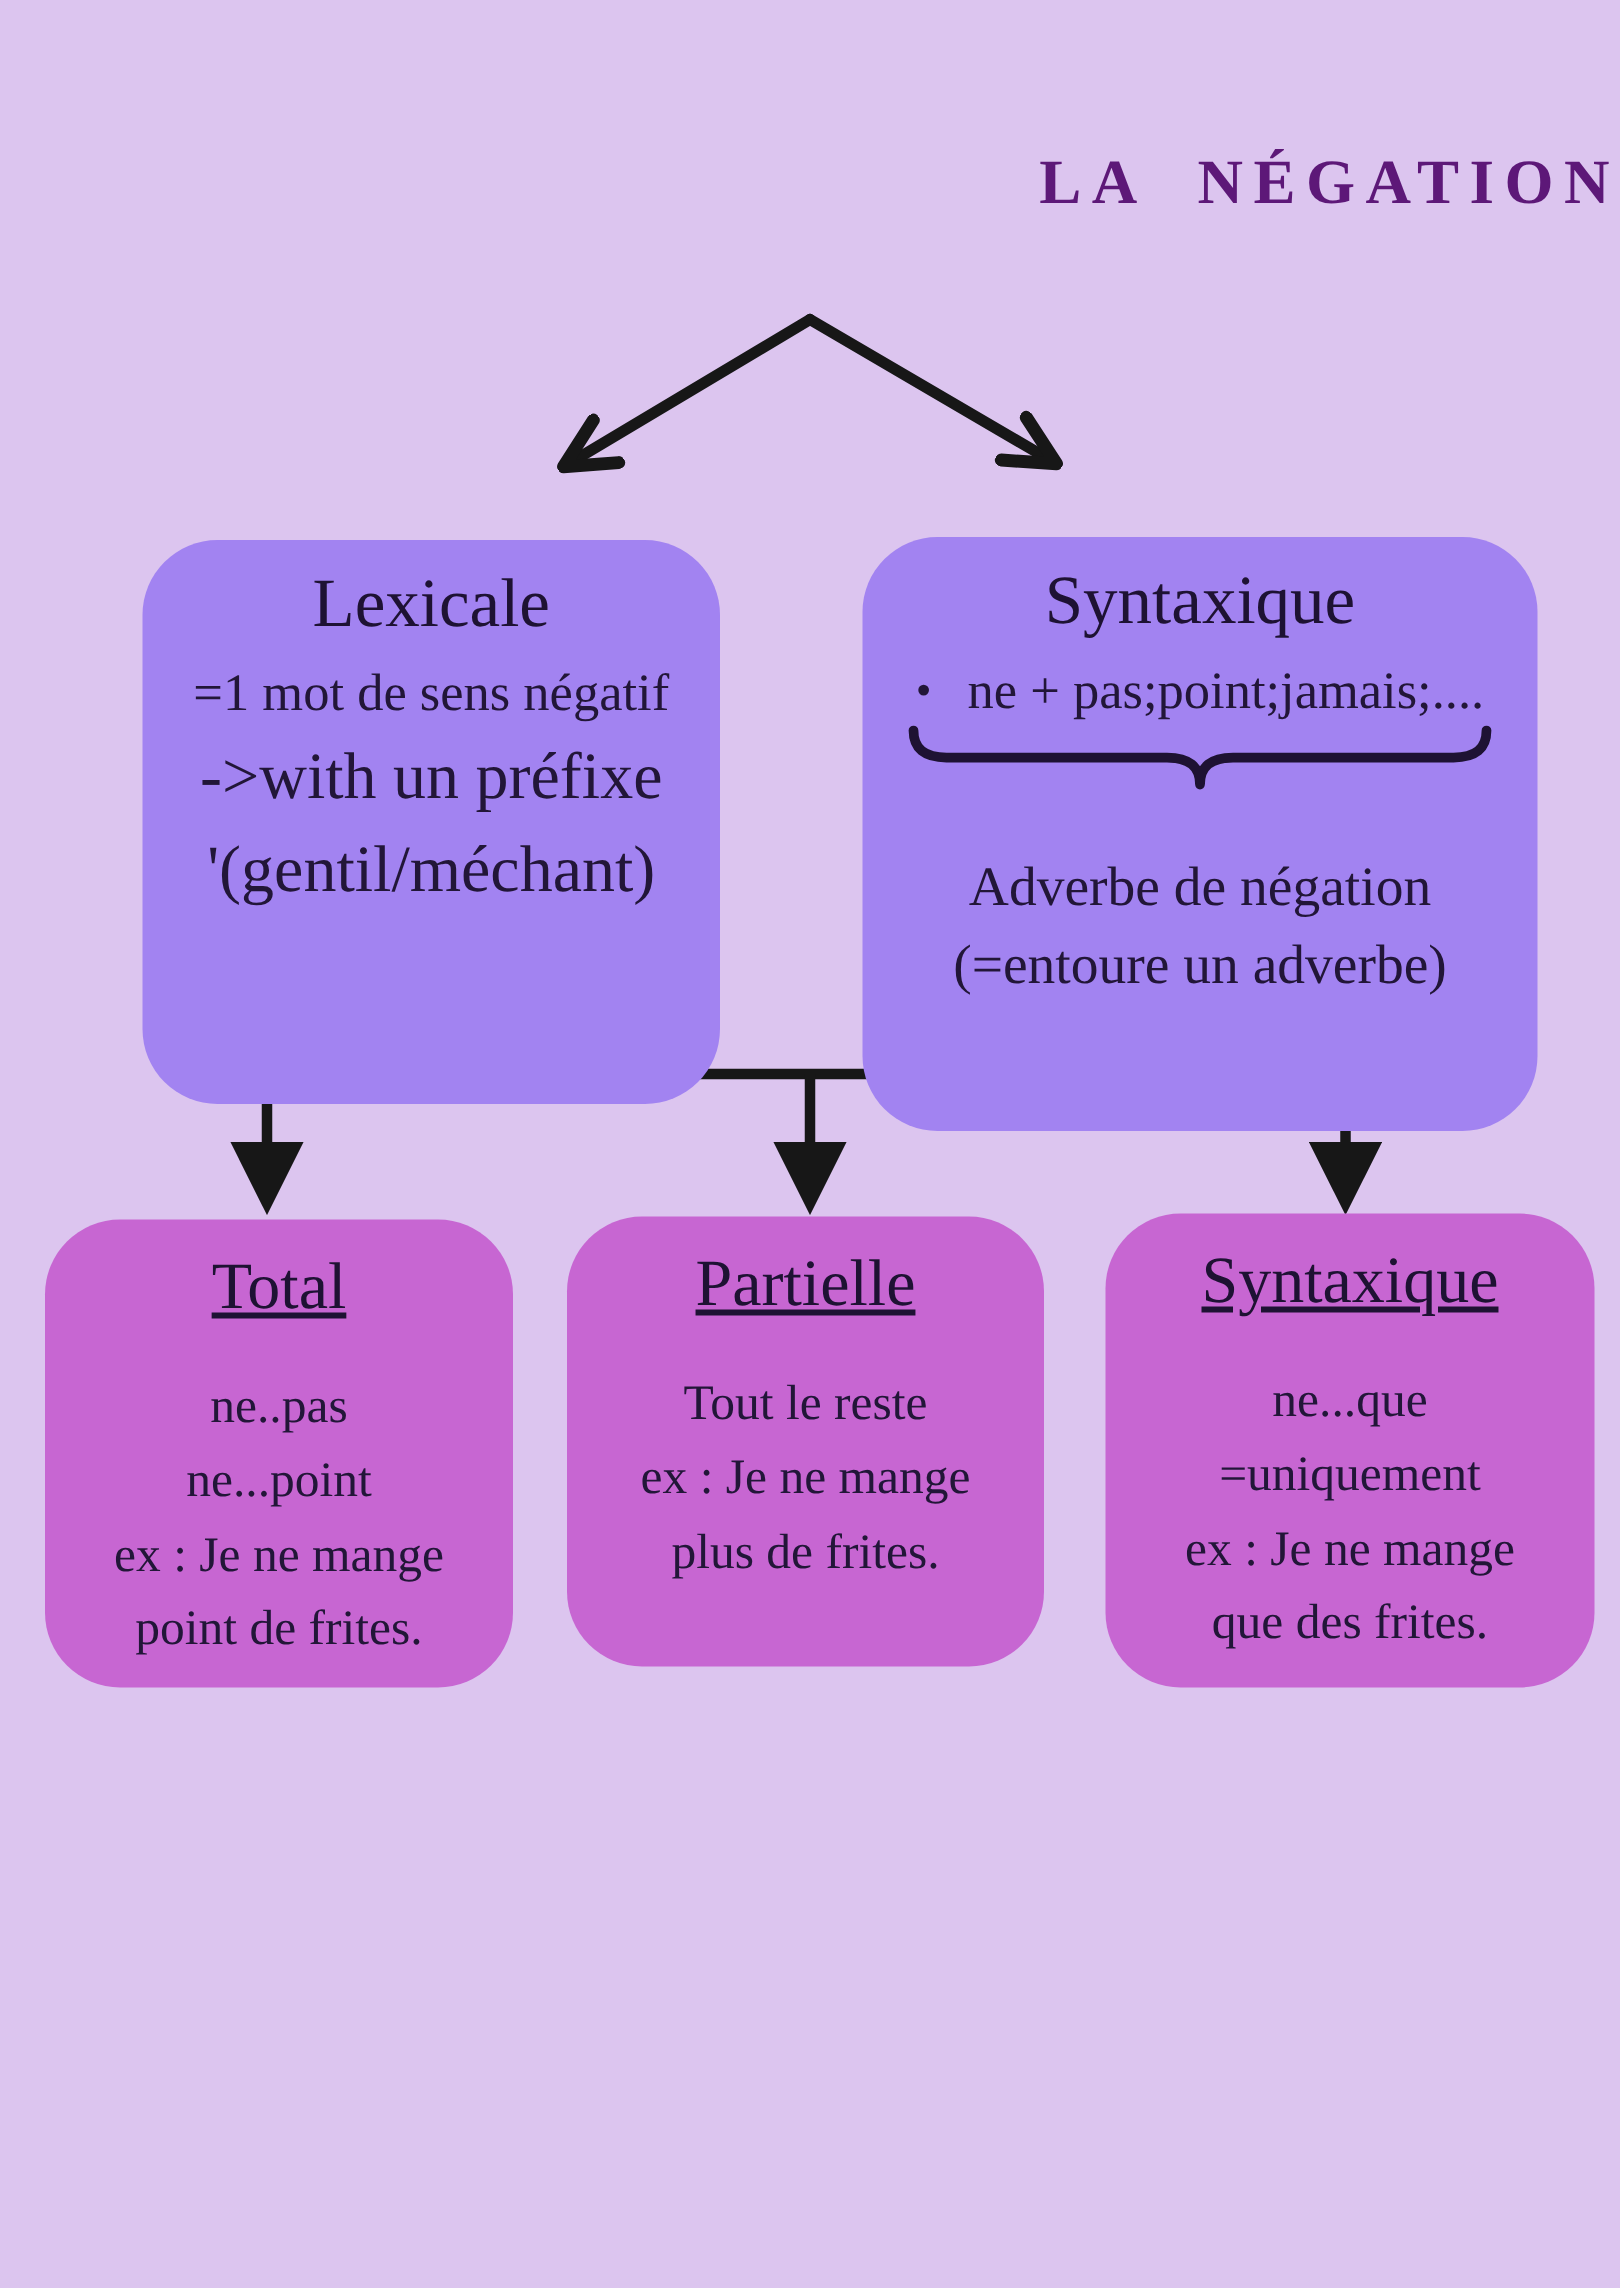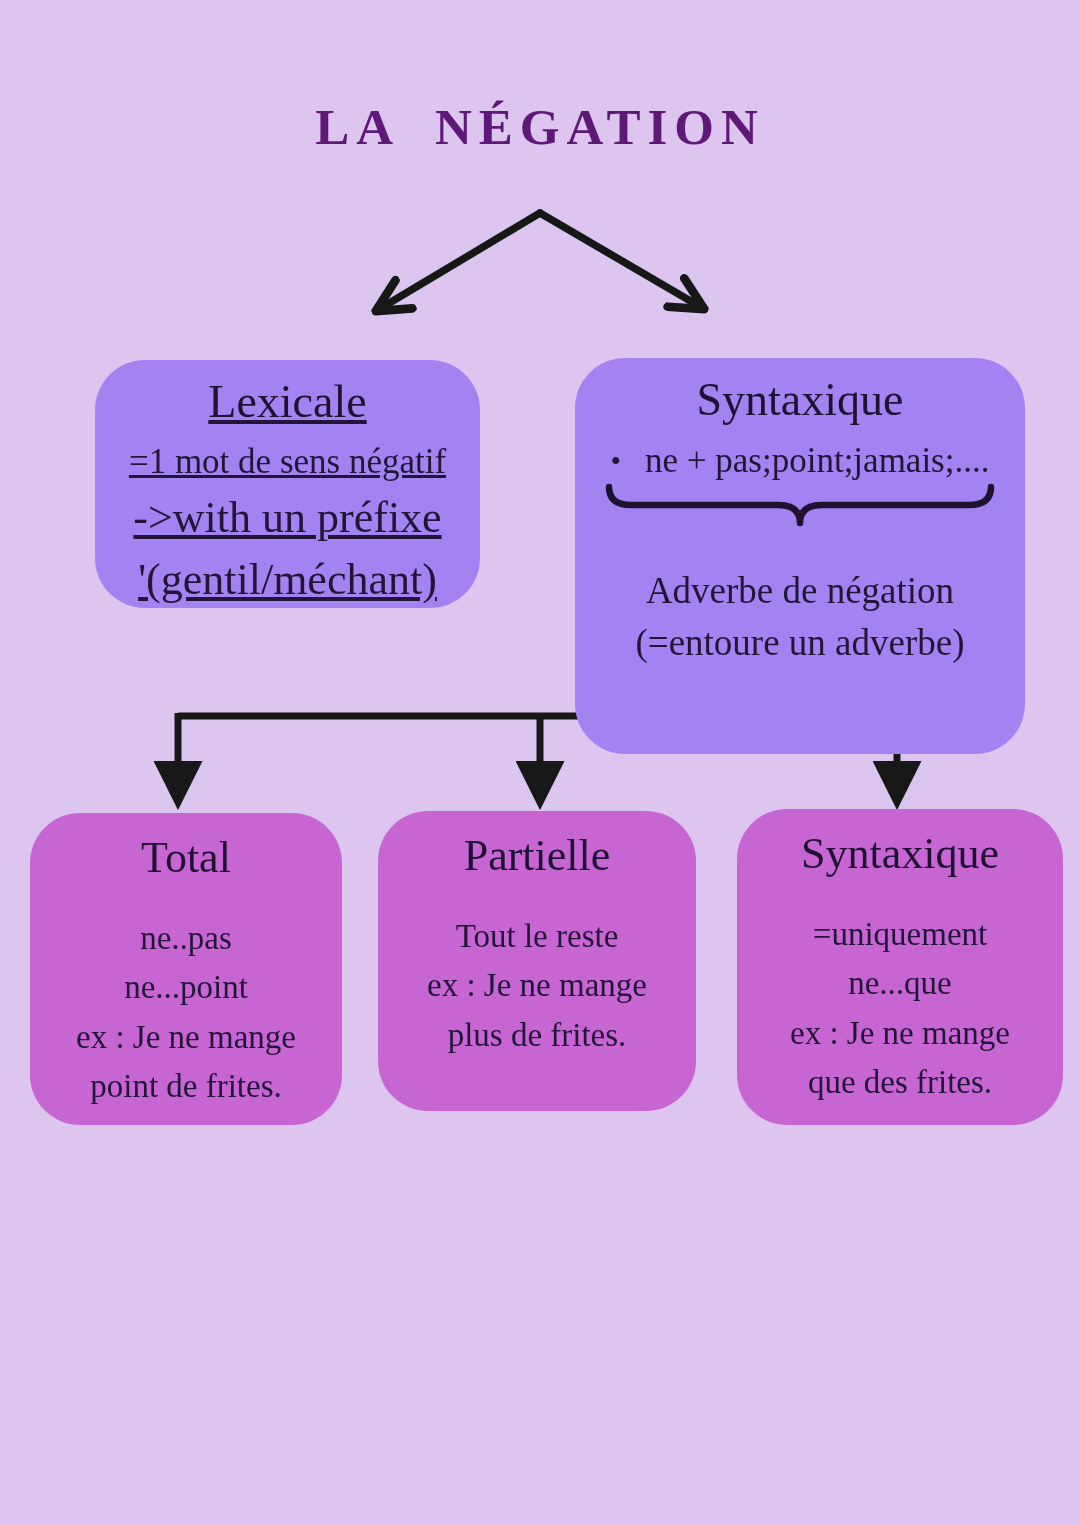--- a/index.html
+++ b/index.html
@@ -8,22 +8,22 @@
     background: #dcc5ef;
     font-family: "Liberation Serif", "DejaVu Serif", serif;
     position: relative;
     overflow: hidden;
   }
   #canvas { position: absolute; inset: 0; width: 1080px; height: 1525px; }
 
   .page-title {
     position: absolute;
     top: 98px; left: 0; width: 1080px;
-    text-align: center;
-    font-size: 51px;
+    text-align: right;
+    font-size: 42px;
     font-weight: 800;
     letter-spacing: 7px;
     word-spacing: 18px;
     color: #5d1878;
     margin: 0;
   }
 
   svg.connectors {
     position: absolute; top: 0; left: 0;
     width: 1080px; height: 1525px;
@@ -39,21 +39,21 @@
   }
   .box.top-box { background: #a283f1; }
   .box.bottom-box { background: #c766d2; }
 
   .box-title {
     font-size: 46px;
     line-height: 1.15;
     margin-top: 16px;
     color: #1e1233;
   }
-  .bottom-box .box-title { font-size: 44px; margin-top: 20px; }
+  .bottom-box .box-title { font-size: 44px; margin-top: 20px; text-decoration: underline; }
 
   .box-lines { margin-top: 8px; }
   .box-line {
     font-size: 44px;
     line-height: 1.42;
     white-space: nowrap;
   }
   .box-line.lead { font-size: 35px; }
   .bottom-box .box-lines { margin-top: 30px; }
   .bottom-box .box-line { font-size: 33px; line-height: 1.5; }
@@ -96,21 +96,21 @@
     </g>
 
     <g>
       <path d="M178,716 L897,716" fill="none" stroke="#171717" stroke-width="7"></path>
       <path d="M178,713 L178,766" fill="none" stroke="#171717" stroke-width="7" marker-end="url(#solid-tri)"></path>
       <path d="M540,716 L540,766" fill="none" stroke="#171717" stroke-width="7" marker-end="url(#solid-tri)"></path>
       <path d="M897,713 L897,766" fill="none" stroke="#171717" stroke-width="7" marker-end="url(#solid-tri)"></path>
     </g>
   </svg>
 
-  <div class="box top-box" style="left:95px; top:360px; width:385px; height:248px;text-decoration:underline;">
+  <div class="box top-box" style="left:95px; top:360px; width:385px; height:376px;">
     <div class="box-title">Lexicale</div>
     <div class="box-lines">
       <div class="box-line lead">=1 mot de sens négatif</div>
       <div class="box-line">-&gt;with un préfixe</div>
       <div class="box-line">'(gentil/méchant)</div>
     </div>
   </div>
 
   <div class="box top-box" style="left:575px; top:358px; width:450px; height:396px;">
     <div class="box-title">Syntaxique</div>
@@ -144,20 +144,20 @@
     <div class="box-lines">
       <div class="box-line">Tout le reste</div>
       <div class="box-line">ex : Je ne mange</div>
       <div class="box-line">plus de frites.</div>
     </div>
   </div>
 
   <div class="box bottom-box" style="left:737px; top:809px; width:326px; height:316px;">
     <div class="box-title">Syntaxique</div>
     <div class="box-lines">
+      <div class="box-line">ne...que</div>
       <div class="box-line">=uniquement</div>
-      <div class="box-line">ne...que</div>
       <div class="box-line">ex : Je ne mange</div>
       <div class="box-line">que des frites.</div>
     </div>
   </div>
 
 </div>
 
 </body></html>

